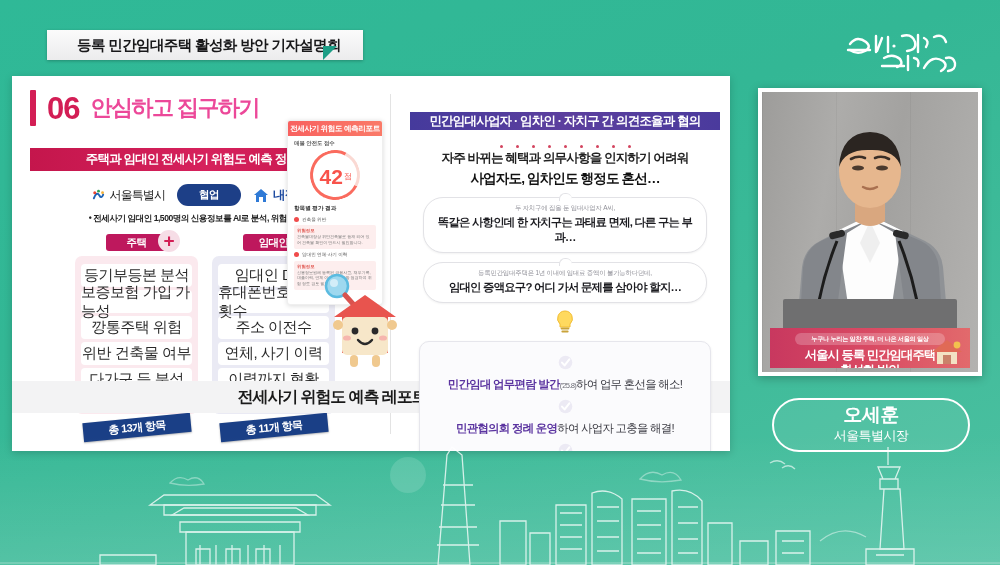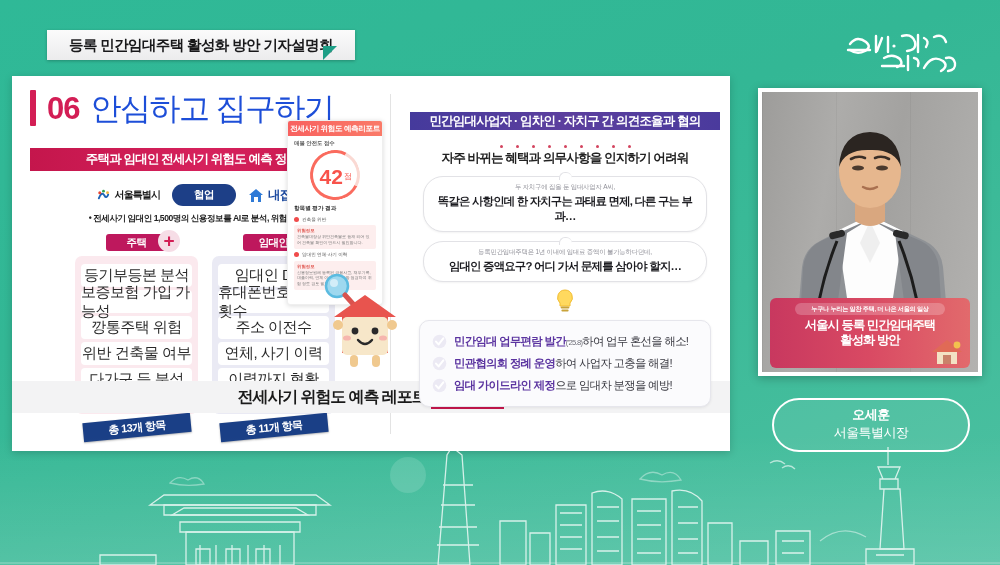--- a/index.html
+++ b/index.html
@@ -21,21 +21,21 @@
     pointer-events:none;
   }
 
   
   .title-bar {
     position:absolute; left:47px; top:30px; height:30px;
     display:flex; align-items:center; padding:0 22px;
     background: linear-gradient(180deg,#fbfbfb 0%,#ececed 100%);
     box-shadow: 0 1px 3px rgba(0,0,0,.25);
   }
-  .title-bar .txt { font-size:14.5px; font-weight:bold; color:#18181a; letter-spacing:-0.6px; white-space:nowrap; }
+  .title-bar .txt { font-size:14.5px; font-weight:bold; color:#18181a; letter-spacing:-0.6px; white-space:nowrap;margin-left:8px; }
   .title-bar-tail {
     position:absolute; left:323px; top:46px; width:14px; height:14px;
     background:#1d9e86;
     clip-path: polygon(0 0, 100% 0, 0 100%);
   }
 
   
   .slogan { position:absolute; right:32px; top:22px; width:130px; height:56px; }
   .slogan svg { width:100%; height:100%; }
 
@@ -52,42 +52,42 @@
       #aeb6bd 27% 33%, #e5e8ea 33% 45%, #cfd5d9 45% 54%, #f0f1f2 54% 63%,
       #c6ccd1 63% 72%, #e8eaec 72% 83%, #d5dade 83% 92%, #bfc5ca 92% 100%);
     opacity:.72;
   }
   .slide-divider { position:absolute; left:378px; top:18px; width:1px; height:340px; background:#e3e3e3; }
 
   
   .sec-head { display:flex; align-items:center; gap:11px; }
   .sec-bar { width:6px; height:36px; background:#d31e55; border-radius:1px; }
   .sec-num { font-size:31px; font-weight:bold; color:#d31e55; letter-spacing:-1px; line-height:1; }
-  .sec-title { font-size:31px; font-weight:normal; color:#1d4ed8; letter-spacing:-1.5px; line-height:1; }
+  .sec-title { font-size:22px; font-weight:bold; color:#ec4899; letter-spacing:-1.5px; line-height:1; }
 
   #sec06 { position:absolute; left:18px; top:14px; width:350px; }
   #sec07 { position:absolute; left:398px; top:14px; width:310px; }
 
   
   .banner-pink {
     margin-top:22px; height:23px; display:flex; align-items:center; justify-content:center;
     background: linear-gradient(90deg,#c4164c 0%, #d6215c 50%, #c4164c 100%);
     color:#fff; font-size:12.5px; font-weight:bold; letter-spacing:-0.8px;
   }
   .banner-purple {
     margin-top:22px; height:18px; display:flex; align-items:center; justify-content:center;
     background: linear-gradient(90deg,#453a9c 0%, #5c3f9e 50%, #4a3a9d 100%);
     color:#fff; font-size:12.5px; font-weight:bold; letter-spacing:-0.8px;
   }
 
   
   .partner-row { display:flex; align-items:center; justify-content:center; gap:12px; margin-top:13px; }
   .seoul-mark { display:flex; align-items:center; gap:4px; }
   .seoul-mark .glyph { width:15px; height:15px; position:relative; }
-  .seoul-mark .t-lbl { font-size:10px; font-weight:bold; color:#1a1a1a; letter-spacing:-0.9px; }
+  .seoul-mark .t-lbl { font-size:12px; font-weight:normal; color:#1a1a1a; letter-spacing:-0.9px; }
   .collab-pill {
     background:#1d3f87; color:#fff; font-size:10.5px; font-weight:bold;
     border-radius:11px; padding:4px 22px; letter-spacing:-0.5px;
   }
   .scan-mark { display:flex; align-items:center; gap:4px; }
   .scan-mark .house { width:16px; height:15px; position:relative; }
   .scan-mark .s-lbl { font-size:12.5px; font-weight:bold; color:#1c4aa0; letter-spacing:-0.9px; }
   .partner-note { text-align:center; margin-top:7px; font-size:8.6px; color:#222; letter-spacing:-0.5px; font-weight:bold;}
 
   
@@ -185,58 +185,58 @@
     border-radius: 6px 6px 0 0;
   }
 
   .bulb { margin:6px auto 0; width:22px; height:26px; display:block; }
 
   .solution {
     margin:6px auto 0; width:292px; background:#fbfbfd;
     border:1px solid #e6e6ec; border-radius:10px; padding:9px 12px 10px;
     box-shadow:0 1px 3px rgba(0,0,0,.07);
   }
-  .sol-item { display:flex; align-items:center; gap:7px; padding:3.5px 0; }
+  .sol-item { display:flex; align-items:center; gap:7px; padding:3.5px 0;flex-direction:column; }
   .check { width:15px; height:15px; flex:none; }
   .sol-text { font-size:11.4px; letter-spacing:-0.7px; color:#3a3a42; }
   .sol-text b { color:#5b34a0; font-weight:bold; }
   .sol-text .small { font-size:7.6px; color:#6f6f78; }
 
   
   .video {
     position:absolute; right:18px; top:88px; width:224px; height:288px;
     background:#fff; padding:4px; box-shadow:0 2px 9px rgba(0,0,0,.25);
   }
   .video-inner { position:relative; width:100%; height:100%; overflow:hidden; background:#9e9e9e; }
   .wall { position:absolute; inset:0; background:linear-gradient(100deg,#9d9c9a 0%,#adacaa 30%,#a3a2a0 55%,#b3b2b0 100%); }
   .wall::after{
     content:""; position:absolute; inset:0;
     background: repeating-linear-gradient(90deg, rgba(0,0,0,.045) 0 1px, rgba(0,0,0,0) 1px 74px);
   }
   .person { position:absolute; left:50%; bottom:34px; transform:translateX(-50%); width:190px; height:215px; }
   .lower-third {
-    position:absolute; left:8px; right:8px; bottom:4px; height:70px;
+    position:absolute; left:8px; right:8px; bottom:4px; height:40px;
     background:linear-gradient(90deg,#c8385f 0%,#d94a63 50%,#e26a6c 100%);
-    border-radius:6px; overflow:hidden;
+    border-radius:0; overflow:hidden;
   }
   .lt-tag {
     margin:5px auto 0; width:150px; height:12px; border-radius:6px;
     background:rgba(255,255,255,.22); color:#fff; font-size:6.2px; font-weight:bold;
     display:flex; align-items:center; justify-content:center; letter-spacing:-0.3px;
   }
   .lt-title { text-align:center; color:#fff; font-size:12.3px; font-weight:bold; line-height:1.22; margin-top:3px; letter-spacing:-0.9px; }
   .lt-house { position:absolute; right:6px; bottom:2px; width:34px; height:28px; }
 
   .nameplate {
     position:absolute; right:30px; top:398px; width:198px; height:54px;
     border:2px solid #fff; border-radius:27px;
     display:flex; flex-direction:column; align-items:center; justify-content:center;
     background:rgba(255,255,255,.07);
   }
-  .nameplate .n { font-size:13px; font-weight:bold; color:#fff; letter-spacing:-0.5px; line-height:1.1; }
+  .nameplate .n { font-size:19px; font-weight:bold; color:#fff; letter-spacing:-0.5px; line-height:1.1; }
   .nameplate .r { font-size:13px; color:#fff; letter-spacing:-0.6px; margin-top:2px; }
 </style>
 </head>
 <body>
 
 <div class="title-bar">
   <span class="txt">등록 민간임대주택 활성화 방안 기자설명회</span>
 </div>
 <div class="title-bar-tail"></div>
 
@@ -392,20 +392,21 @@
           <i></i>
         <i></i>
           <i></i>
         <i></i>
           <i></i>
         <i></i>
           <i></i>
         <i></i>
       </div>
       <div class="l1">자주 바뀌는 혜택과 의무사항을 인지하기 어려워</div>
+      <div class="l2">사업자도, 임차인도 행정도 혼선…</div>
     </div>
 
     <div class="bubble">
       <div class="q">두 자치구에 집을 둔 임대사업자 A씨,</div>
       <div class="m">똑같은 사항인데 한 자치구는 과태료 면제, 다른 구는 부과…</div>
     </div>
 
     <div class="bubble">
       <div class="q">등록민간임대주택은 1년 이내에 임대료 증액이 불가능하다던데,</div>
       <div class="m">임대인 증액요구? 어디 가서 문제를 삼아야 할지…</div>

